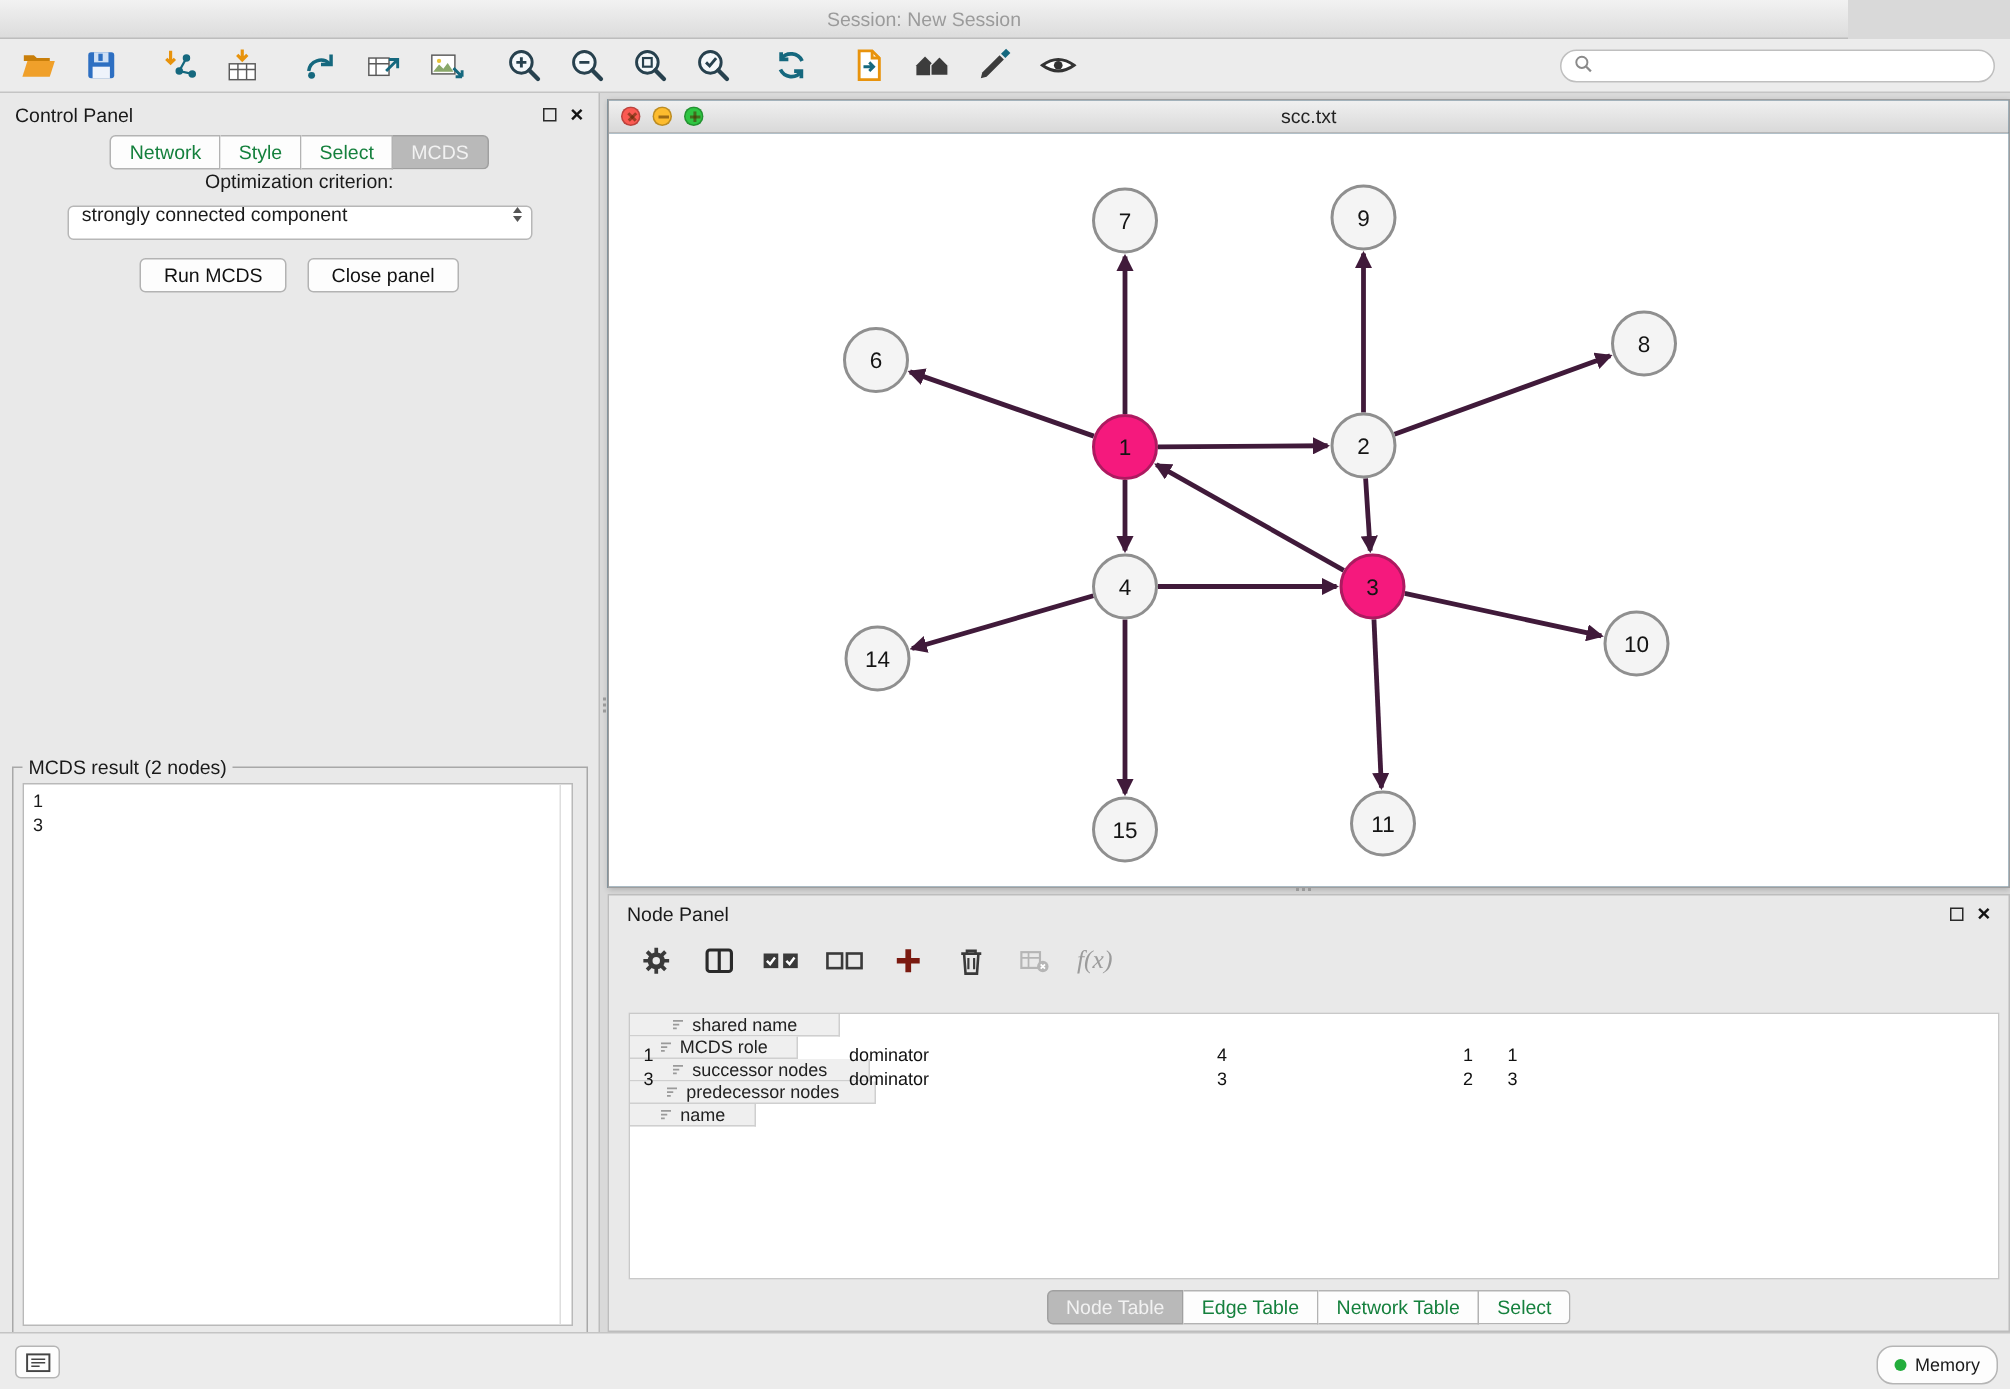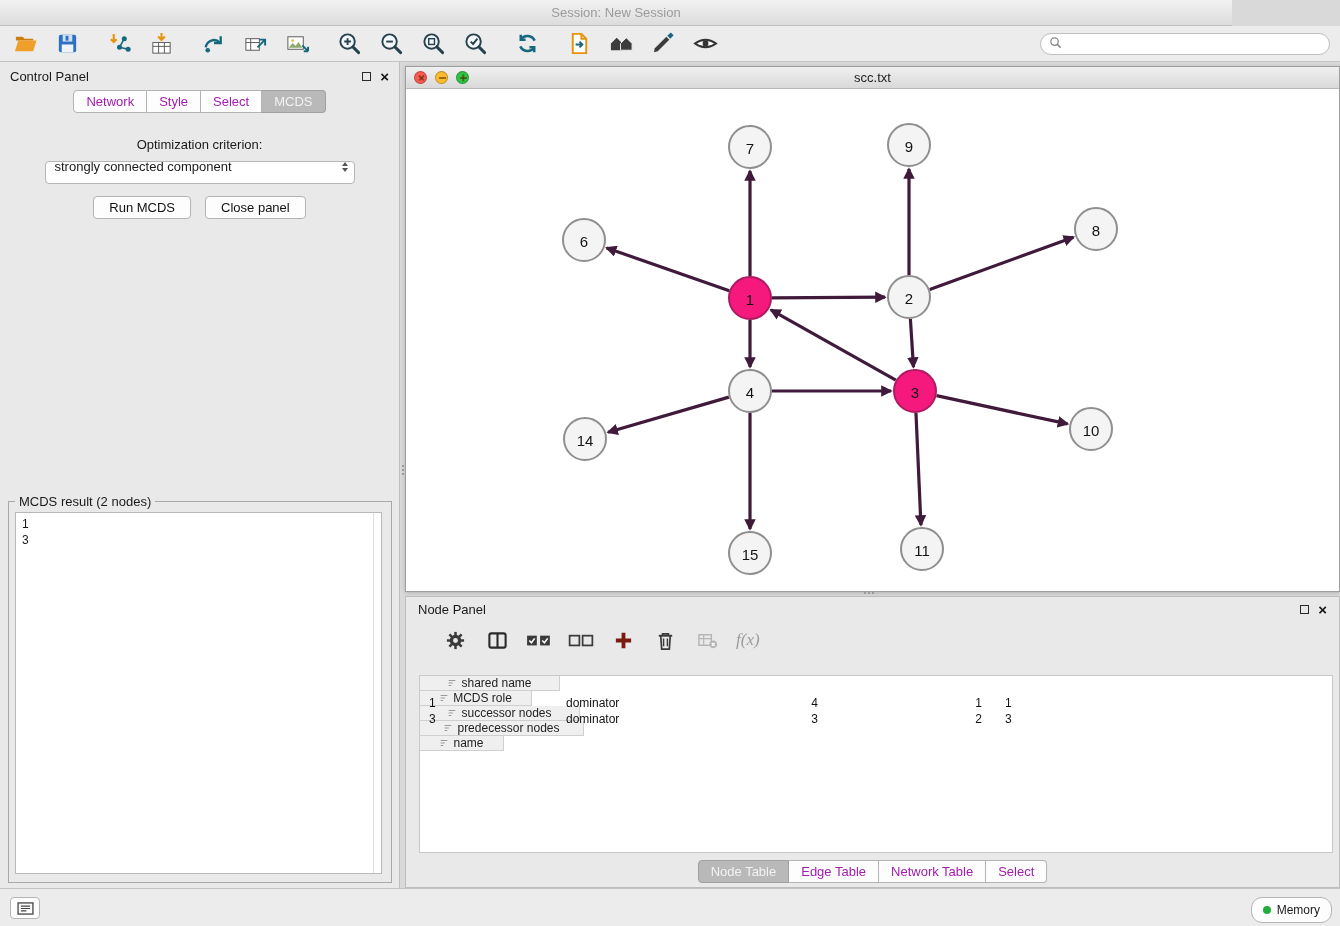--- a/index.html
+++ b/index.html
@@ -28,41 +28,41 @@
 
   
   .control-panel { position:absolute; left:0; top:62px; width:400px; height:826px;
     background:#e9e9e9; border-right:1px solid #bdbdbd; }
   .cp-header { height:28px; display:flex; align-items:center; padding:0 10px; }
   .panel-controls { margin-left:auto; display:flex; align-items:center; gap:9px; }
   .float-box { width:9px; height:9px; border:1.5px solid #2a2a2a; display:inline-block; }
   .close-x { font-size:15px; font-weight:700; color:#141414; line-height:1; cursor:default; }
 
   .seg-row { display:flex; justify-content:center; }
-  .seg { border:1px solid #b3b3b3; background:#fdfdfd; color:#a21caf; font-size:13px;
+  .seg { border:1px solid #b3b3b3; background:#fdfdfd; color:#15803d; font-size:13px;
     padding:3px 12px; line-height:15px; }
   .seg + .seg { border-left:none; }
   .seg:first-child { border-radius:4px 0 0 4px; }
   .seg:last-child { border-radius:0 4px 4px 0; }
   .seg.active { background:#b9b9b9; color:#f2f2f2; border-color:#a0a0a0; }
 
-  .opt-label { text-align:center; margin-top:24px; }
+  .opt-label { text-align:center; }
   .combo { margin:9px auto 0; width:310px; height:23px; background:#fff;
     border:1px solid #b7b7b7; border-radius:4px; display:flex; align-items:center;
     padding:0 6px 12px 9px; }
   .combo-arrows { margin-left:auto; display:flex; flex-direction:column; align-items:center; }
   .tri-up { width:0; height:0; border-left:3.5px solid transparent; border-right:3.5px solid transparent;
     border-bottom:4.5px solid #555; margin-bottom:2px; }
   .tri-down { width:0; height:0; border-left:3.5px solid transparent; border-right:3.5px solid transparent;
     border-top:4.5px solid #555; }
   .btn-row { display:flex; justify-content:center; gap:14px; margin-top:12px; }
   .push-btn { background:#fdfdfd; border:1px solid #b3b3b3; border-radius:4px;
     font-size:13px; padding:3px 15px; color:#111; }
 
-  .result-box { position:absolute; left:8px; top:439px; width:384px; height:382px;
+  .result-box { position:absolute; left:8px; top:449px; width:384px; height:382px;
     border:1px solid #a8a8a8; }
   .result-legend { position:absolute; top:-8px; left:6px; background:#e9e9e9;
     padding:0 4px; font-size:13px; }
   .result-inner { position:absolute; left:6px; right:9px; top:10px; bottom:8px;
     background:#fff; border:1px solid #b9b9b9; font-size:12px; line-height:16px;
     padding:3px 6px; }
   .result-gutter { position:absolute; top:0; bottom:0; right:7px; width:0;
     border-left:1px solid #dedede; }
 
   
@@ -82,21 +82,21 @@
   .net-canvas { position:absolute; left:0; top:22px; width:933px; height:502px; background:#fff; }
   .v-grip { position:absolute; left:-4px; top:398px; width:2px; height:2px; background:#9a9a9a;
     box-shadow:0 4px 0 #9a9a9a, 0 8px 0 #9a9a9a; }
   .h-grip { position:absolute; left:458px; bottom:-3px; width:2px; height:2px; background:#9a9a9a;
     box-shadow:4px 0 0 #9a9a9a, 8px 0 0 #9a9a9a; }
 
   
   .table-panel { position:absolute; left:405px; top:596px; width:935px; height:292px;
     background:#e9e9e9; border:1px solid #bdbdbd; }
   .tp-header { height:24px; display:flex; align-items:center; padding:0 12px; }
-  .tp-toolbar { height:38px; display:flex; align-items:center; padding:0 36px; gap:16px; }
+  .tp-toolbar { height:38px; display:flex; align-items:center; padding:0 18px; gap:16px; }
   .tp-tool { width:26px; height:26px; display:flex; align-items:center; justify-content:center; }
   .tp-tool svg { width:21px; height:21px; }
   .tp-tool.wide svg { width:28px; height:18px; }
   .fx { font-family:"Liberation Serif", serif; font-style:italic; font-size:17px; color:#9c9c9c; }
   .tp-table { position:absolute; left:13px; top:78px; width:914px; height:178px;
     background:#fff; border:1px solid #c9c9c9; overflow:hidden; }
   .thead { display:flex; height:19px;flex-direction:column; }
   .th { display:flex; align-items:center; justify-content:center; gap:4px;
     background:#efefef; border-right:1px solid #cfcfcf; border-bottom:1px solid #cfcfcf;
     font-size:12px; color:#222; }

